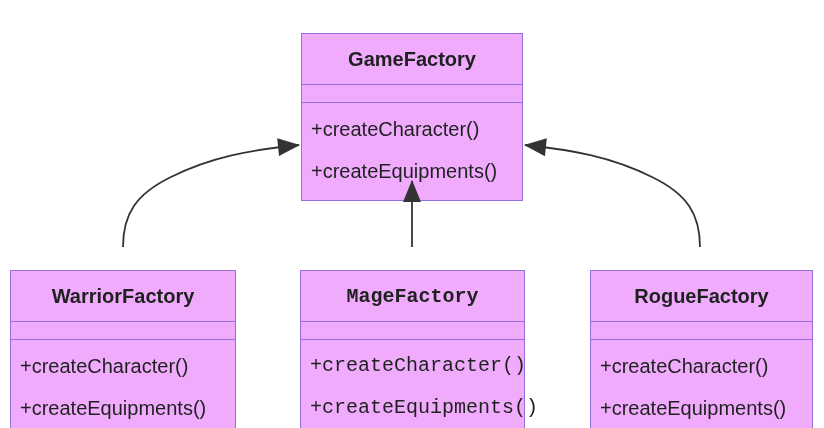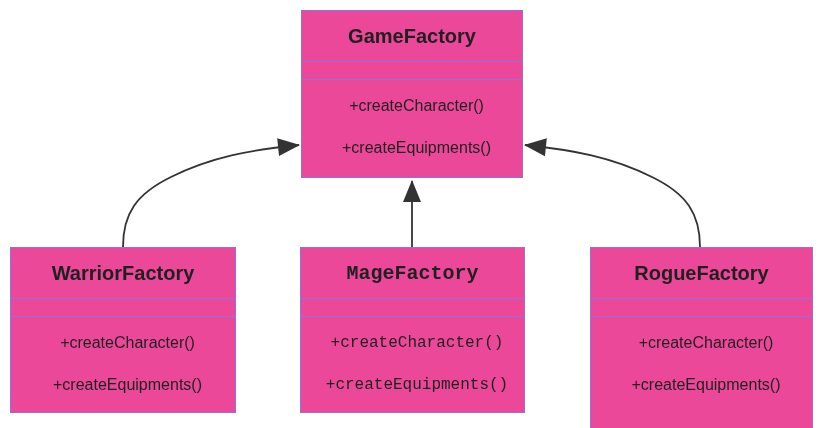--- a/index.html
+++ b/index.html
@@ -1,36 +1,35 @@
 <!DOCTYPE html>
 <html><head>
 <meta charset="utf-8">
 <style>
   html,body{margin:0;padding:0;background:#ffffff;}
   .canvas{
     position:relative;width:824px;height:428px;background:#ffffff;
     font-family:"Liberation Sans",sans-serif;overflow:hidden;
   }
   .class-box{
-    position:absolute;background:#ec4899;border:1.5px solid #9370DB;
-    box-sizing:border-box;color:#1f2020;
+    position:absolute;background:#f0abfc;border:1.5px solid #9370DB;
+    box-sizing:border-box;color:#1f2020;margin-top:23px;
   }
   .class-title{
     height:51px;display:flex;align-items:center;justify-content:center;
     font-weight:bold;font-size:20px;border-bottom:1.5px solid #9370DB;
     box-sizing:border-box;white-space:nowrap;
   }
   .class-attrs{
     height:18px;border-bottom:1.5px solid #9370DB;box-sizing:border-box;
   }
   .class-methods{padding-top:5px;}
   .method{
-    height:42px;line-height:42px;padding-left:9px;font-size:16px;
+    height:42px;line-height:42px;padding-left:9px;font-size:20px;
     white-space:nowrap;
-    text-align:center;
   }
   .box-game   {left:301px;top:10px; width:222px;height:168px;}
   .box-warrior{left:10px; top:247px;width:226px;height:166px;}
   .box-mage   {left:300px;top:247px;width:225px;height:166px;font-family:Liberation Mono, monospace;}
   .box-rogue  {left:590px;top:247px;width:223px;height:204px;}
   .edges-layer{
     position:absolute;left:0;top:0;width:824px;height:428px;
     pointer-events:none;z-index:5;
   }
 </style>

